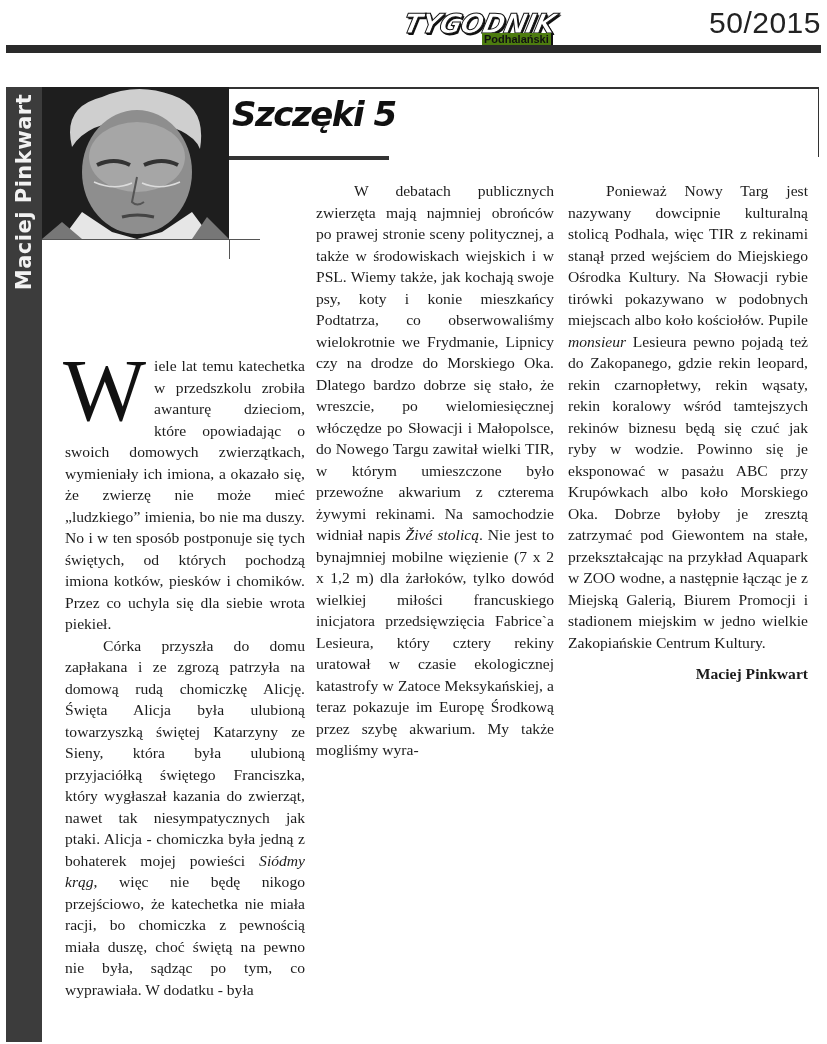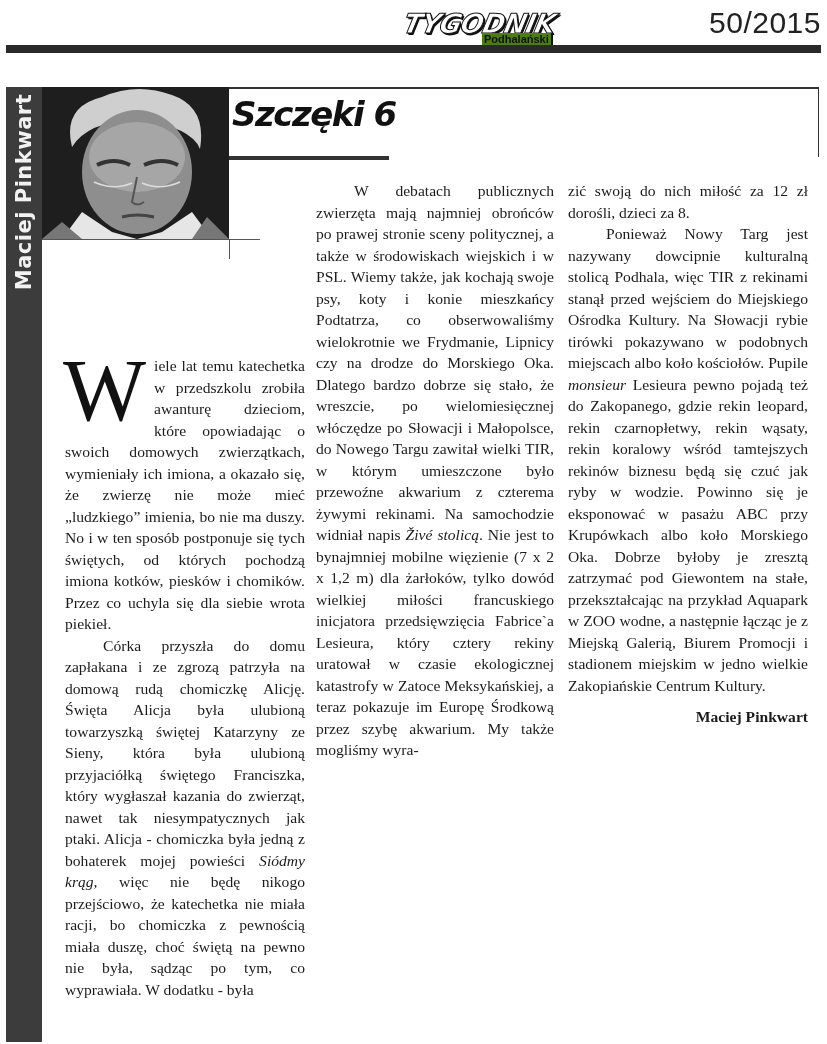--- a/index.html
+++ b/index.html
@@ -84,42 +84,39 @@
     <path d="M20 152 L40 125 L70 145 L95 152 Z" fill="#e6e6e6"></path>
     <path d="M170 152 L150 125 L120 145 L95 152 Z" fill="#e6e6e6"></path>
     <path d="M0 152 L20 135 L40 152 Z" fill="#777"></path>
     <path d="M187 152 L165 130 L150 152 Z" fill="#777"></path>
   </svg>
 </div>
 <div class="photo-rule"></div>
 <div class="photo-vrule"></div>
 
 <div class="title-box"></div>
-<h1 class="title">Szczęki 6</h1>
+<h1 class="title">Szczęki 5</h1>
 <div class="title-underline"></div>
 
 <div class="col col1">
   <p>
     <span class="dropcap">W</span><span>iele lat temu katechetka w przedszkolu zrobiła awanturę dzieciom, które opowiadając o swoich domowych zwierzątkach, wymieniały ich imiona, a okazało się, że zwierzę nie może mieć „ludzkiego” imienia, bo nie ma duszy. No i w ten sposób postponuje się tych świętych, od których pochodzą imiona kotków, piesków i chomików. Przez co uchyla się dla siebie wrota piekieł.</span>
   </p>
   <p class="indent">
     <span>Córka przyszła do domu zapłakana i ze zgrozą patrzyła na domową rudą chomiczkę Alicję. Święta Alicja była ulubioną towarzyszką świętej Katarzyny ze Sieny, która była ulubioną przyjaciółką świętego Franciszka, który wygłaszał kazania do zwierząt, nawet tak niesympatycznych jak ptaki. Alicja - chomiczka była jedną z bohaterek mojej powieści</span>
     <em>Siódmy krąg</em><span>, więc nie będę nikogo przejściowo, że katechetka nie miała racji, bo chomiczka z pewnością miała duszę, choć świętą na pewno nie była, sądząc po tym, co wyprawiała. W dodatku - była</span>
   </p>
 </div>
 
 <div class="col col2">
   <p class="indent">
     <span>W debatach publicznych zwierzęta mają najmniej obrońców po prawej stronie sceny politycznej, a także w środowiskach wiejskich i w PSL. Wiemy także, jak kochają swoje psy, koty i konie mieszkańcy Podtatrza, co obserwowaliśmy wielokrotnie we Frydmanie, Lipnicy czy na drodze do Morskiego Oka. Dlatego bardzo dobrze się stało, że wreszcie, po wielomiesięcznej włóczędze po Słowacji i Małopolsce, do Nowego Targu zawitał wielki TIR, w którym umieszczone było przewoźne akwarium z czterema żywymi rekinami. Na samochodzie widniał napis</span>
     <em>Živé stolicą</em><span>. Nie jest to bynajmniej mobilne więzienie (7 x 2 x 1,2 m) dla żarłoków, tylko dowód wielkiej miłości francuskiego inicjatora przedsięwzięcia Fabrice`a Lesieura, który cztery rekiny uratował w czasie ekologicznej katastrofy w Zatoce Meksykańskiej, a teraz pokazuje im Europę Środkową przez szybę akwarium. My także mogliśmy wyra-</span>
   </p>
 </div>
 
 <div class="col col3">
-  <p>
-    <span>zić swoją do nich miłość za 12 zł dorośli, dzieci za 8.</span>
-  </p>
   <p class="indent">
     <span>Ponieważ Nowy Targ jest nazywany dowcipnie kulturalną stolicą Podhala, więc TIR z rekinami stanął przed wejściem do Miejskiego Ośrodka Kultury. Na Słowacji rybie tirówki pokazywano w podobnych miejscach albo koło kościołów. Pupile</span>
     <em>monsieur</em><span> Lesieura pewno pojadą też do Zakopanego, gdzie rekin leopard, rekin czarnopłetwy, rekin wąsaty, rekin koralowy wśród tamtejszych rekinów biznesu będą się czuć jak ryby w wodzie. Powinno się je eksponować w pasażu ABC przy Krupówkach albo koło Morskiego Oka. Dobrze byłoby je zresztą zatrzymać pod Giewontem na stałe, przekształcając na przykład Aquapark w ZOO wodne, a następnie łącząc je z Miejską Galerią, Biurem Promocji i stadionem miejskim w jedno wielkie Zakopiańskie Centrum Kultury.</span>
   </p>
   <p class="signature">Maciej Pinkwart</p>
 </div>
 
 </body></html>

